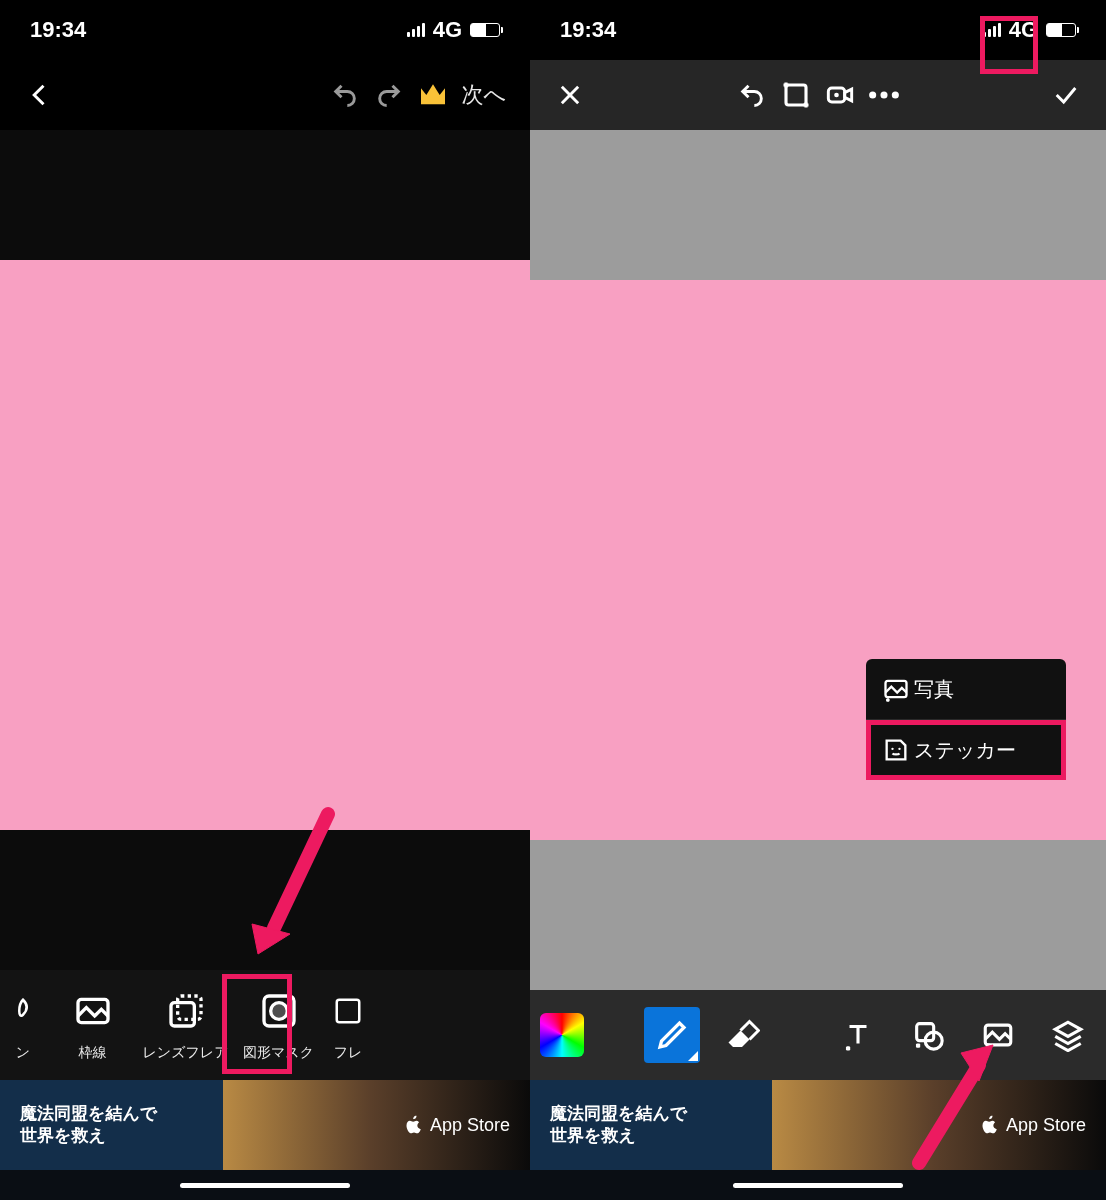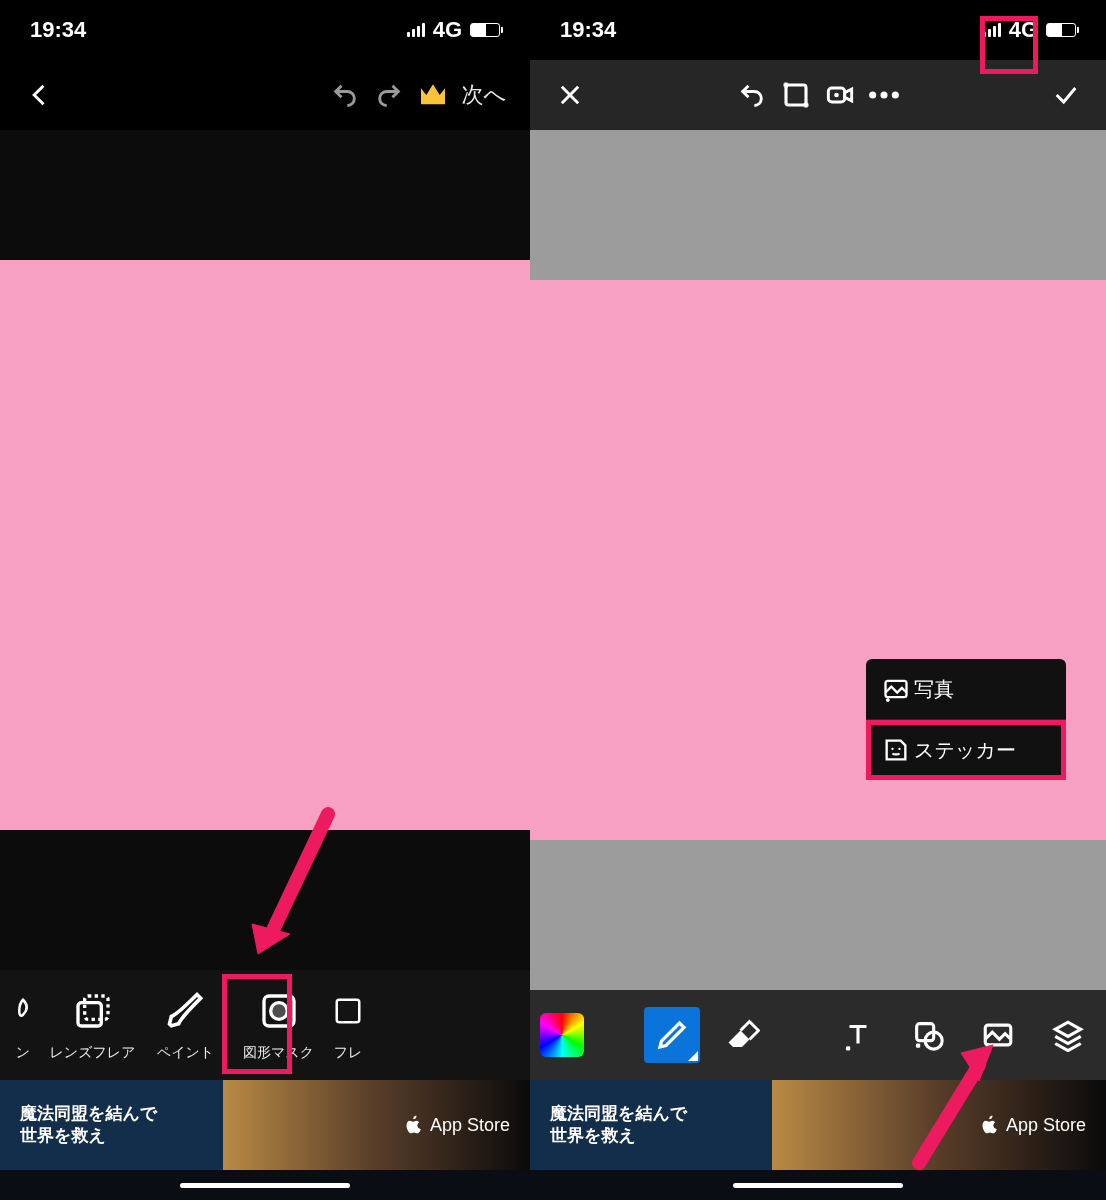--- a/index.html
+++ b/index.html
@@ -257,33 +257,34 @@
       <div class="tool-icon">
         <svg width="30" height="30" viewBox="0 0 24 24">
             <path d="M12 3c4 4 4 8 0 12s-4-8 0-12z"></path>
           </svg>
       </div>
       <span class="label">ン</span>
     </div>
     <div class="tool-item">
       <div class="tool-icon">
         <svg width="40" height="40" viewBox="0 0 24 24">
+            <rect x="3" y="5" width="18" height="14" rx="2"></rect>
+            <polyline points="3 15 8 10 13 15 17 11 21 15"></polyline>
+          </svg>
+      </div>
+      <span class="label">枠線</span>
+    </div>
+    <div class="tool-item">
+      <div class="tool-icon">
+        <svg width="40" height="40" viewBox="0 0 24 24">
             <rect x="3" y="7" width="14" height="14" rx="2"></rect>
             <rect x="7" y="3" width="14" height="14" rx="2" stroke-dasharray="2 2"></rect>
           </svg>
       </div>
       <span class="label">レンズフレア</span>
-    </div>
-    <div class="tool-item">
-      <div class="tool-icon">
-        <svg width="44" height="44" viewBox="0 0 24 24">
-            <path d="M4 20l4-1c1-3 9-11 12-14l-2-2c-3 3-11 11-14 12l-1 4z"></path>
-          </svg>
-      </div>
-      <span class="label">ペイント</span>
     </div>
     <div class="tool-item">
       <div class="tool-icon">
         <svg width="40" height="40" viewBox="0 0 24 24">
             <rect x="3" y="3" width="18" height="18" rx="3"></rect>
             <circle cx="12" cy="12" r="5" fill="#fff" stroke="none" opacity="0.25"></circle>
             <circle cx="12" cy="12" r="5"></circle>
           </svg>
       </div>
       <span class="label">図形マスク</span>

